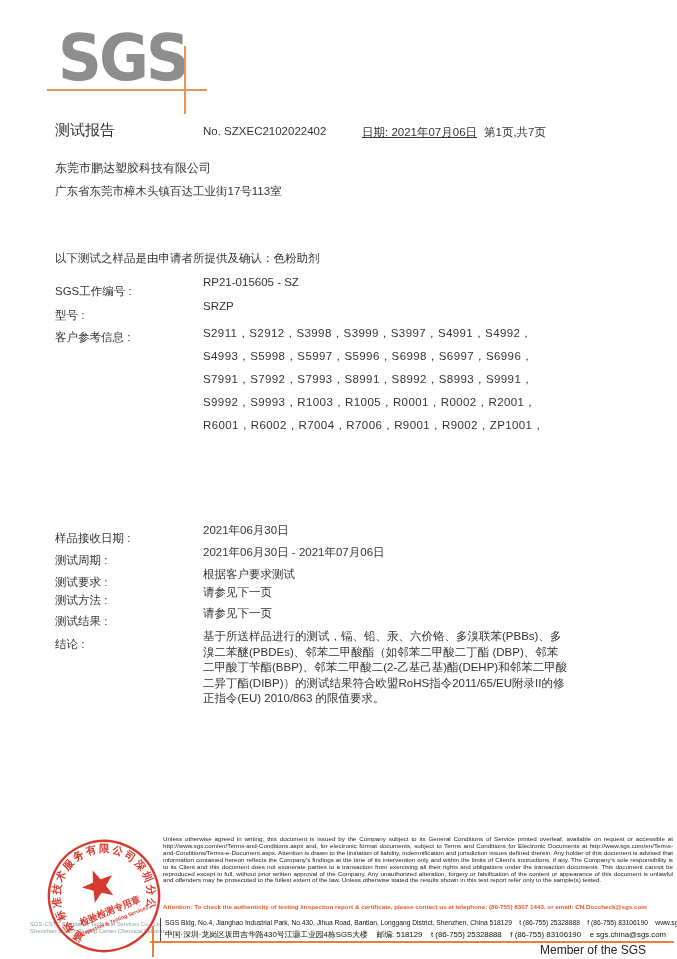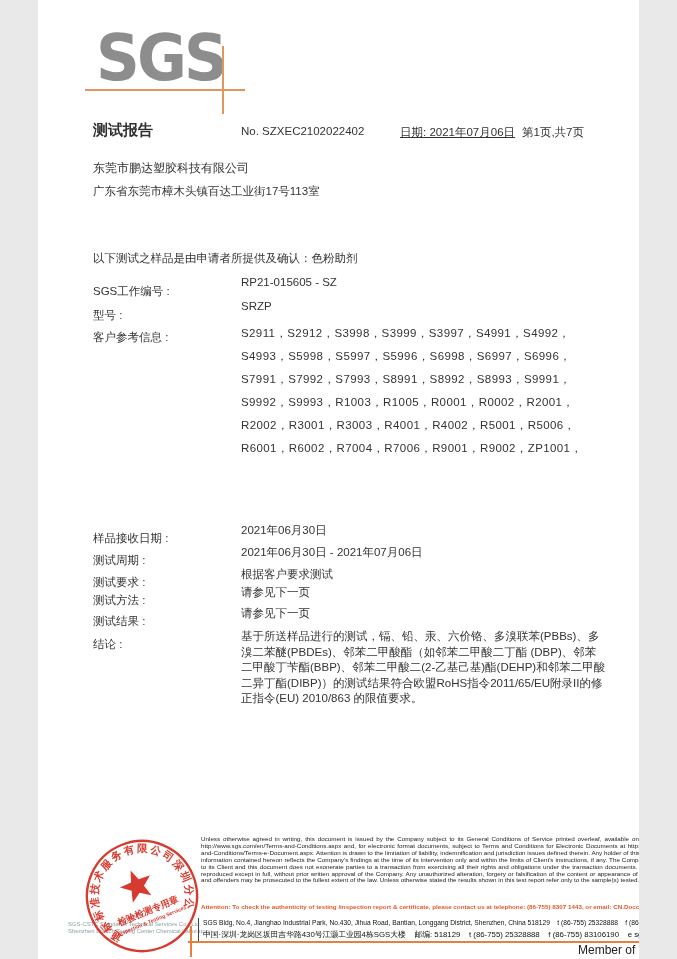--- a/index.html
+++ b/index.html
@@ -1,29 +1,29 @@
 <!DOCTYPE html>
 <html><head>
 <meta charset="utf-8">
 <style>
   html,body{margin:0;padding:0;background:#e9e9e9;}
   .page{
-    position:relative;width:601px;height:959px;background:#ffffff;
+    position:relative;width:677px;height:959px;background:#ffffff;
     font-family:"Liberation Sans","DejaVu Sans",sans-serif;color:#333;
     margin:0 auto;overflow:hidden;
   }
   
   .sgs-logo{
     position:absolute;left:58px;top:26px;font-size:64px;font-weight:800;
     color:#8d8d8d;letter-spacing:-3px;line-height:1;transform:scaleX(.95);
     transform-origin:left top;font-family:"DejaVu Sans","Liberation Sans",sans-serif;
   }
   .crop-h{position:absolute;left:47px;top:89px;width:160px;height:2px;background:#e2955f;}
   .crop-v{position:absolute;left:184px;top:46px;width:2px;height:68px;background:#e2955f;}
-  .report-title{position:absolute;left:55px;top:121px;font-size:15px;font-weight:bold;color:#2f2f2f;}
+  .report-title{position:absolute;left:55px;top:121px;font-size:15px;font-weight:normal;color:#2f2f2f;}
   .report-no{position:absolute;left:203px;top:125px;font-size:11.5px;}
   .report-date{position:absolute;left:362px;top:125px;font-size:11.5px;text-decoration:underline;}
   .report-pages{position:absolute;left:484px;top:125px;font-size:11.5px;}
   
   .company-name{position:absolute;left:55px;top:160px;font-size:12px;}
   .company-address{position:absolute;left:55px;top:184px;font-size:11.5px;}
   .sample-statement{position:absolute;left:55px;top:251px;font-size:11.5px;}
   
   .row{position:absolute;left:55px;width:615px;font-size:11.5px;color:#333;}
   .row .lbl{position:absolute;left:0;top:8px;}
@@ -76,21 +76,20 @@
     <span class="lbl">型号 :</span>
     <span class="val">SRZP</span>
   </div>
   <div class="row r-ref">
     <span class="lbl">客户参考信息 :</span>
     <span class="val">
       <div class="ref-line">S2911，S2912，S3998，S3999，S3997，S4991，S4992，</div>
       <div class="ref-line">S4993，S5998，S5997，S5996，S6998，S6997，S6996，</div>
       <div class="ref-line">S7991，S7992，S7993，S8991，S8992，S8993，S9991，</div>
       <div class="ref-line">S9992，S9993，R1003，R1005，R0001，R0002，R2001，</div>
-      <div class="ref-line">R2002，R3001，R3003，R4001，R4002，R5001，R5006，</div>
       <div class="ref-line">R6001，R6002，R7004，R7006，R9001，R9002，ZP1001，</div>
     </span>
   </div>
   <div class="row r-recv">
     <span class="lbl">样品接收日期 :</span>
     <span class="val">2021年06月30日</span>
   </div>
   <div class="row r-period">
     <span class="lbl">测试周期 :</span>
     <span class="val">2021年06月30日 - 2021年07月06日</span>

